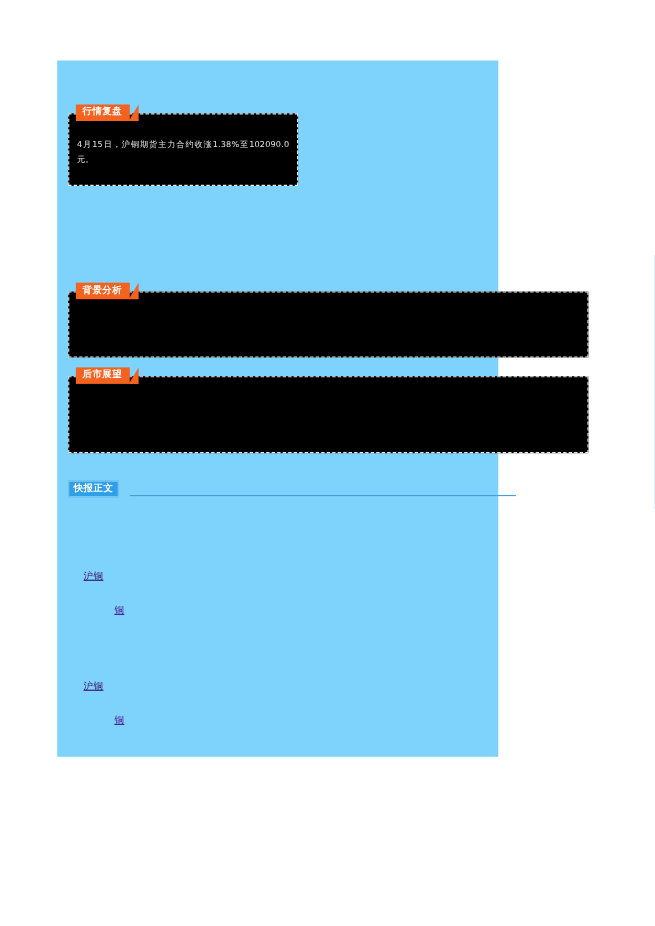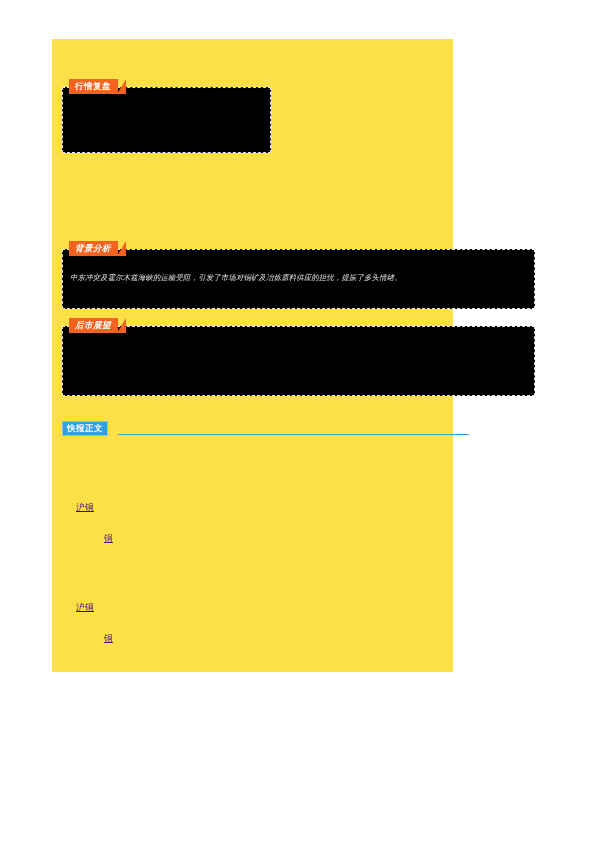--- a/index.html
+++ b/index.html
@@ -12,36 +12,36 @@
     height: 842px;
     font-family: "DejaVu Sans", "Liberation Sans", sans-serif;
     position: relative;
     overflow: hidden;
   }
 
   
   #article-canvas {
     position: absolute;
     left: 52px;
-    top: 39px;
+    top: 55px;
     width: 401px;
     height: 633px;
-    background: #fde047;
+    background: #7dd3fc;
     box-sizing: border-box;
   }
 
   
   .card {
     position: absolute;
     border: 1px dashed #e9e9e9;
     box-sizing: border-box;
     background: #000000;
   }
   .card.narrow  { left: 10px;  width: 209px; }
-  .card.wide    { left: 10px;  width: 473px; font-style: italic; }
+  .card.wide    { left: 10px;  width: 473px; }
 
   .card-badge {
     position: absolute;
     top: -9px;
     left: 6px;
     height: 15px;
     line-height: 15px;
     padding: 0 7px 0 6px;
     background: #f4621f;
     color: #ffffff;
@@ -133,26 +133,26 @@
   }
   .art-link.indent { color: #4b0f8a; }
 </style>
 </head>
 <body>
 
 <div id="article-canvas">
 
   <div class="card narrow" id="card-market">
     <div class="card-badge">行情复盘</div>
+    <div class="card-body">4月15日，沪铜期货主力合约收涨1.38%至102090.0元。</div>
   </div>
 
 
   <div class="card wide" id="card-analysis">
     <div class="card-badge">背景分析</div>
-    <div class="card-body">中东冲突及霍尔木兹海峡的运输受阻，引发了市场对铜矿及冶炼原料供应的担忧，提振了多头情绪。</div>
   </div>
 
   <div class="card wide" id="card-outlook">
     <div class="card-badge">后市展望</div>
   </div>
 
   <div id="body-section">
     <div class="blue-head-row">
       <div class="blue-badge">快报正文</div>
       <div class="blue-rule"></div>

